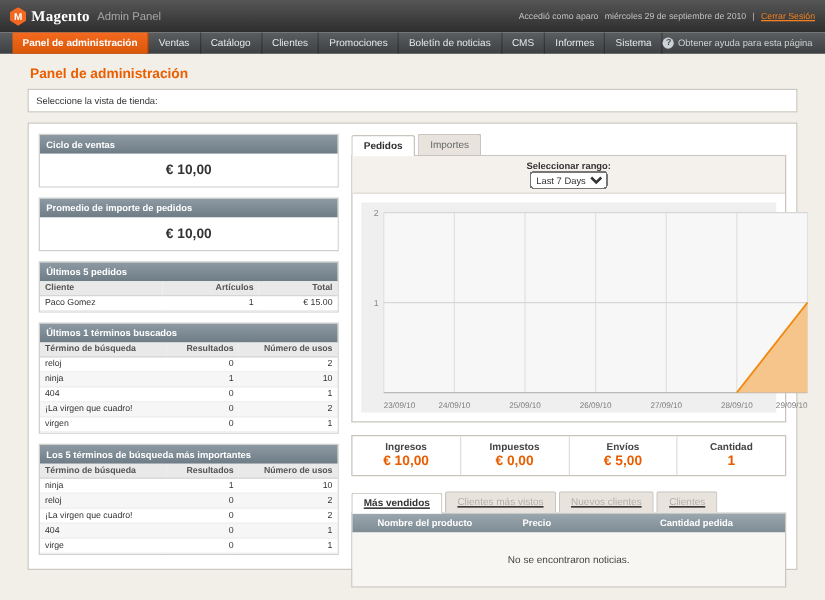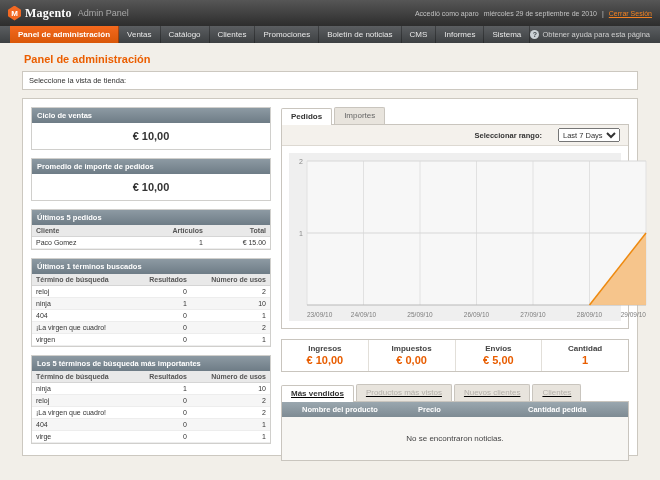--- a/index.html
+++ b/index.html
@@ -42,21 +42,21 @@
   .mini-table td{padding:2px 4px;border-bottom:1px solid #ededed;color:#333;background:#fff;}
   .mini-table tr:nth-child(even) td{background:#f6f6f6;}
   .mini-table .num{text-align:right;}
 
   .tab-row{display:flex;gap:2px;position:relative;z-index:2;}
   .tab{font-size:8px;padding:3px 9px 2px;border:1px solid #c9c5be;border-bottom:none;background:#e8e4dd;color:#666;cursor:pointer;border-radius:2px 2px 0 0;}
   .tab.active{background:#fff;font-weight:bold;color:#333;position:relative;top:1px;padding-bottom:4px;}
   .tab.disabled{color:#b3afa9;}
 
   .chart-panel{border:1px solid #c9c5be;background:#fff;}
-  .range-row{display:flex;justify-content:flex-end;align-items:center;gap:16px;background:#f4f1ec;border-bottom:1px solid #ddd9d2;padding:3px 8px;font-size:7.5px;font-weight:bold;color:#333;}
+  .range-row{display:flex;justify-content:flex-end;align-items:center;gap:0;background:#f4f1ec;border-bottom:1px solid #ddd9d2;padding:3px 8px;font-size:7.5px;font-weight:bold;color:#333;flex-direction:column;}
   .chart-holder{height:168px;margin:7px;background:#efefef;}
   .chart-holder svg{display:block;font-family:"Liberation Sans", sans-serif;}
 
   .stats-box{margin-top:10px;border:1px solid #c9c5be;display:flex;background:#fff;}
   .stat-cell{flex:1;text-align:center;padding:4px 0 5px;border-left:1px solid #e2dfd9;}
   .stat-cell:first-child{border-left:none;}
   .stat-label{font-size:8px;font-weight:bold;color:#444;}
   .stat-value{font-size:11px;font-weight:bold;color:#e85d00;margin-top:1px;}
 
   .bottom-tabs{margin-top:12px;text-decoration:underline;}
@@ -282,21 +282,21 @@
             <div class="stat-value">€ 5,00</div>
           </div>
           <div class="stat-cell">
             <div class="stat-label">Cantidad</div>
             <div class="stat-value">1</div>
           </div>
         </div>
 
       <div class="tab-row bottom-tabs">
           <span class="tab active">Más vendidos</span>
-          <span class="tab disabled">Productos más vistos</span>
+          <span class="tab disabled">Clientes más vistos</span>
           <span class="tab disabled">Nuevos clientes</span>
           <span class="tab disabled">Clientes</span>
         </div>
 
       <div class="products-table">
         <div class="pt-head">
           <div class="pt-col-name">Nombre del producto</div>
           <div class="pt-col-price">Precio</div>
           <div class="pt-col-qty">Cantidad pedida</div>
         </div>

